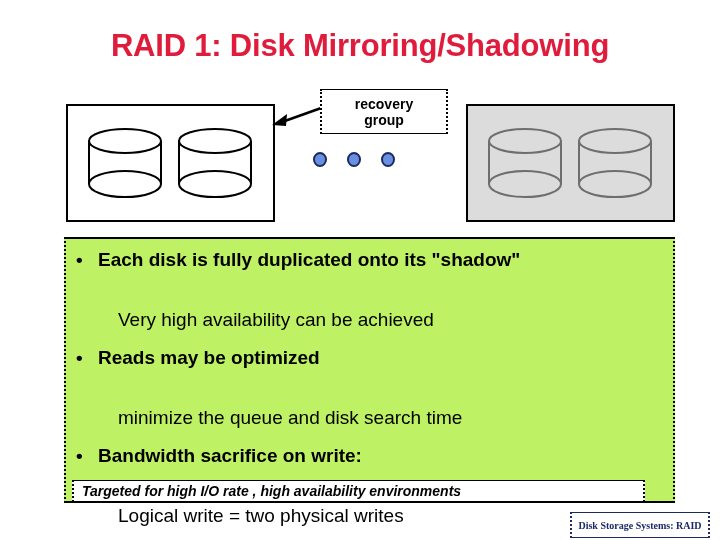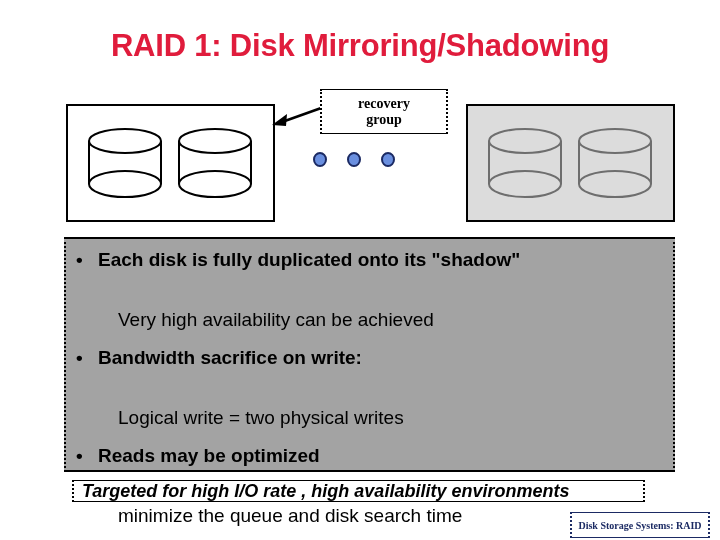--- a/index.html
+++ b/index.html
@@ -83,21 +83,21 @@
     border-bottom: 1px solid #000;
     border-left: 2px dotted #000;
     border-right: 2px dotted #000;
     background: #ffffff;
     display: flex;
     align-items: center;
     justify-content: center;
     z-index: 5;
   }
   #recovery-group-label {
-    font-family: Liberation Serif, serif;
+    font-family: Liberation Sans, sans-serif;
     font-weight: bold;
     font-size: 14px;
     line-height: 16px;
     color: #000;
     text-align: center;
   }
 
   #callout-arrow {
     position: absolute;
     left: 270px;
@@ -128,27 +128,27 @@
   .blue-dot.d1 { left: 0px; }
   .blue-dot.d2 { left: 34px; }
   .blue-dot.d3 { left: 68px; }
 
   
   #body-box {
     position: absolute;
     left: 64px;
     top: 237px;
     width: 611px;
-    height: 235px;
+    height: 266px;
     box-sizing: border-box;
     border-top: 2px solid #000;
     border-bottom: 2px solid #000;
     border-left: 2px dotted #000;
     border-right: 2px dotted #000;
-    background: #a3a3a3;
+    background: #bef264;
     padding: 9px 6px 0 10px;
   }
   .bullet-block {
     margin-bottom: 14px;
   }
   .bullet-line1 {
     font-family: "Liberation Sans", sans-serif;
     font-weight: bold;
     font-size: 19px;
     line-height: 24px;
@@ -185,21 +185,21 @@
     background: #ffffff;
     display: flex;
     align-items: center;
     justify-content: flex-start;
     padding-left: 8px;
   }
   #tagline-text {
     font-family: "Liberation Sans", sans-serif;
     font-weight: bold;
     font-style: italic;
-    font-size: 18px;
+    font-size: 14px;
     color: #000;
     white-space: nowrap;
     text-align: right;
   }
 
   
   .footer-box {
     position: absolute;
     box-sizing: border-box;
     border-top: 1px solid #1b2a63;
@@ -302,29 +302,29 @@
 </div>
 
 <div id="body-box">
 
   <div class="bullet-block">
     <div class="bullet-line1"><span class="dot">•</span><span>Each disk is fully duplicated onto its "shadow"</span></div>
     <div class="bullet-line2">Very high availability can be achieved</div>
   </div>
 
   <div class="bullet-block">
+    <div class="bullet-line1"><span class="dot">•</span><span>Reads may be optimized</span></div>
+    <div class="bullet-line2">minimize the queue and disk search time</div>
+  </div>
+
+  <div class="bullet-block">
     <div class="bullet-line1"><span class="dot">•</span><span>Bandwidth sacrifice on write:</span></div>
     <div class="bullet-line2">Logical write = two physical writes</div>
   </div>
 
-  <div class="bullet-block">
-    <div class="bullet-line1"><span class="dot">•</span><span>Reads may be optimized</span></div>
-    <div class="bullet-line2">minimize the queue and disk search time</div>
-  </div>
-
 
 </div>
 
 <div id="tagline-box">
   <div id="tagline-text">Targeted for high I/O rate , high availability environments</div>
 </div>
 
 <div class="footer-box" id="footer-left-box">
   <span class="footer-text">CSCE430/830</span>
 </div>

